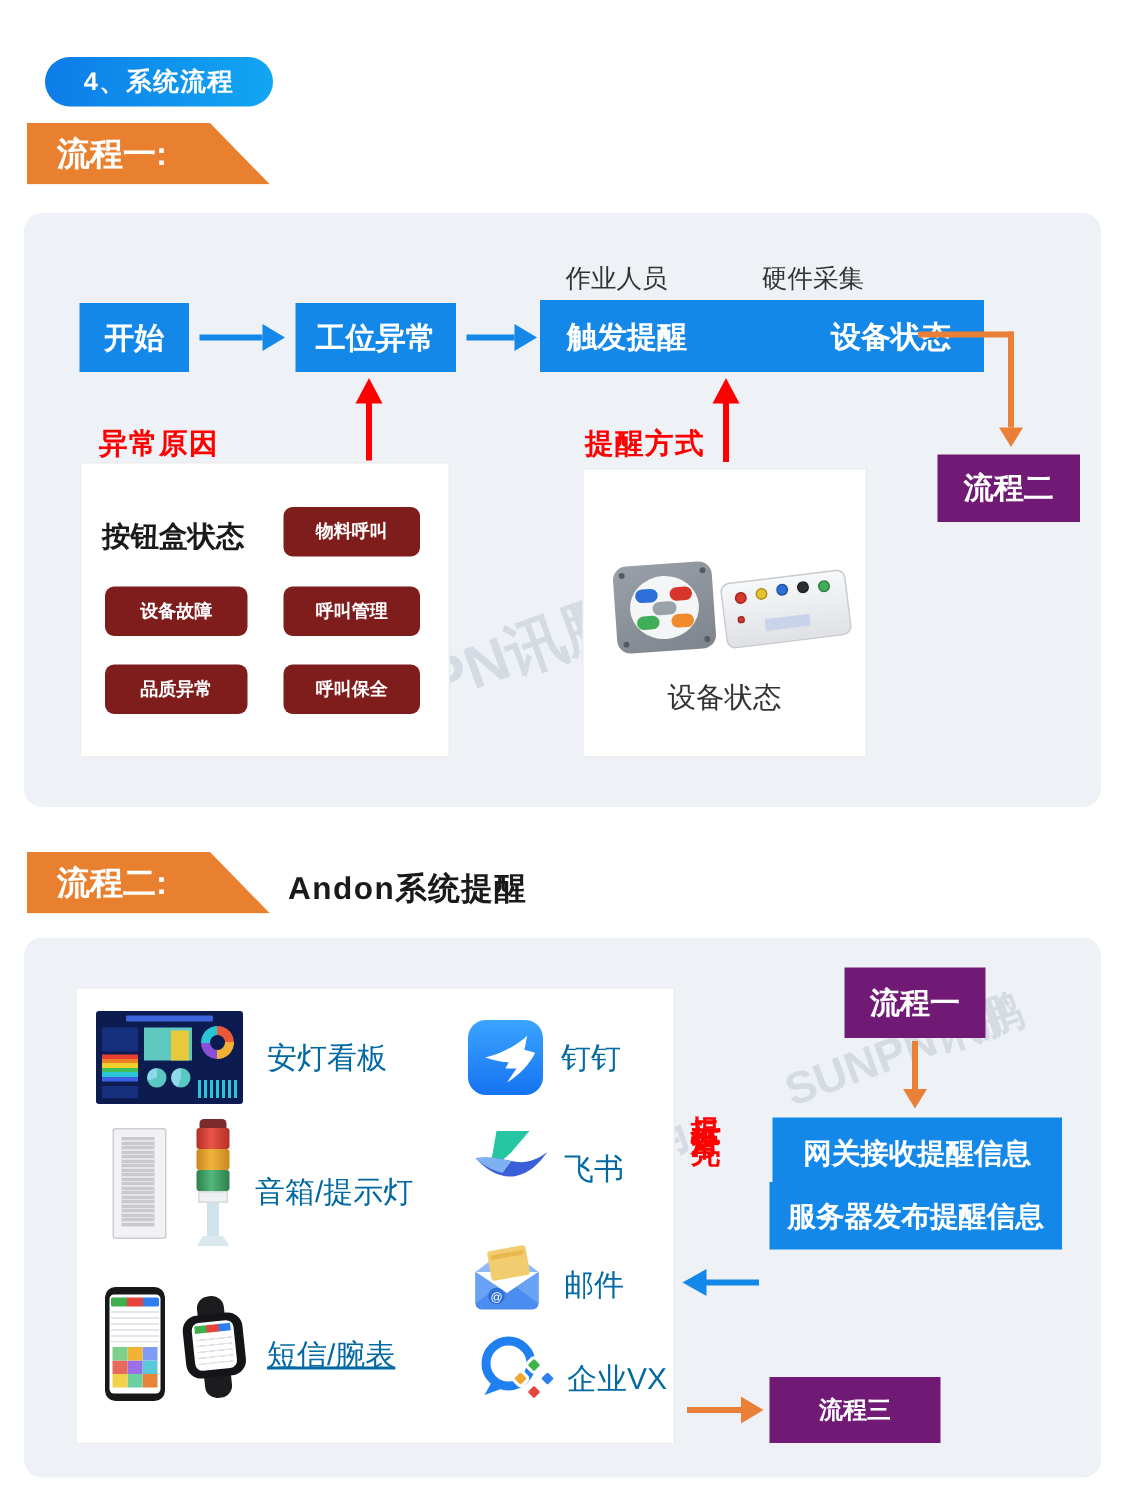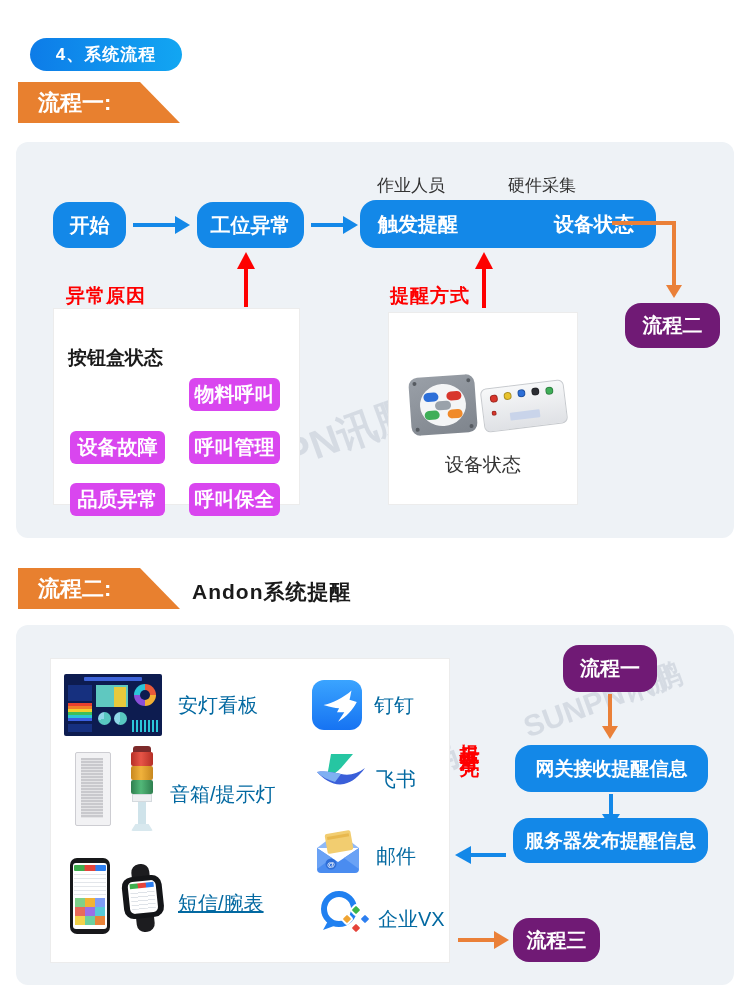--- a/index.html
+++ b/index.html
@@ -13,28 +13,28 @@
   .banner{position:absolute;left:18px;width:162px;height:41px;background:#e8802f;color:#fff;
     font-size:22px;font-weight:bold;display:flex;align-items:center;padding-left:20px;box-sizing:border-box;
     clip-path:polygon(0 0,calc(100% - 40px) 0,100% 100%,0 100%);}
   .sec-title{position:absolute;font-size:21px;font-weight:bold;color:#1a1a1a;letter-spacing:1px;}
 
   
   .panel{position:absolute;left:16px;width:718px;background:#eef2f6;border-radius:12px;}
   .wbox{position:absolute;background:#ffffff;border:1px solid #ececec;box-sizing:border-box;}
 
   
-  .node{position:absolute;border-radius:16px;color:#fff;font-weight:bold;display:flex;align-items:center;justify-content:center;box-sizing:border-box;}
+  .node{position:absolute;border-radius:0;color:#fff;font-weight:bold;display:flex;align-items:center;justify-content:center;box-sizing:border-box;}
   .nblue{background:#1388e8;}
   .norange{background:#701a75;}
 
   .collab{position:absolute;font-size:17px;color:#333;}
   .rednote{position:absolute;font-size:19px;font-weight:bold;color:#fe0000;letter-spacing:1px;}
-  .chip{position:absolute;background:#d946ef;border-radius:6px;color:#fff;font-size:20px;font-weight:bold;
-    display:flex;align-items:center;justify-content:center;margin-top:40px;}
+  .chip{position:absolute;background:#7f1d1d;border-radius:6px;color:#fff;font-size:12px;font-weight:bold;
+    display:flex;align-items:center;justify-content:center;}
   .caption{position:absolute;font-size:19px;color:#333;}
 
   
   .hline,.vline,.tri{position:absolute;}
   .hline{height:4px;background:#1388e8;}
   .vline{width:4px;background:#1388e8;}
   .red{background:#fe0000;}
   .org{background:#ea8038;}
   .tri{width:0;height:0;}
 
@@ -297,25 +297,25 @@
     <div class="vline org" style="left:608px;top:694px;height:34px;"></div>
     <div class="tri" style="left:602px;top:726px;border-top:13px solid #ea8038;border-left:8px solid transparent;border-right:8px solid transparent;"></div>
   </div>
 
   <div class="node nblue" style="left:515px;top:745px;width:193px;height:47px;font-size:19px;">网关接收提醒信息</div>
   <div>
     <div class="vline" style="left:609px;top:794px;height:22px;"></div>
     <div class="tri" style="left:602px;top:814px;border-top:14px solid #1388e8;border-left:9px solid transparent;border-right:9px solid transparent;"></div>
   </div>
 
-  <div class="node nblue" style="left:513px;top:818px;width:195px;height:45px;font-size:19px;">服务器发布提醒信息</div>
+  <div class="node nblue" style="left:513px;top:788px;width:195px;height:45px;font-size:19px;">服务器发布提醒信息</div>
   <div>
     <div class="hline" style="left:470px;top:853px;width:36px;"></div>
     <div class="tri" style="left:455px;top:846px;border-right:16px solid #1388e8;border-top:9px solid transparent;border-bottom:9px solid transparent;"></div>
   </div>
 
   <div>
     <div class="hline org" style="left:458px;top:938px;width:36px;"></div>
     <div class="tri" style="left:494px;top:931px;border-left:15px solid #ea8038;border-top:9px solid transparent;border-bottom:9px solid transparent;"></div>
   </div>
-  <div class="node norange" style="left:513px;top:918px;width:87px;height:44px;font-size:20px;">流程三</div>
+  <div class="node norange" style="left:513px;top:918px;width:114px;height:44px;font-size:16px;">流程三</div>
 
 </div>
 
 </body></html>

